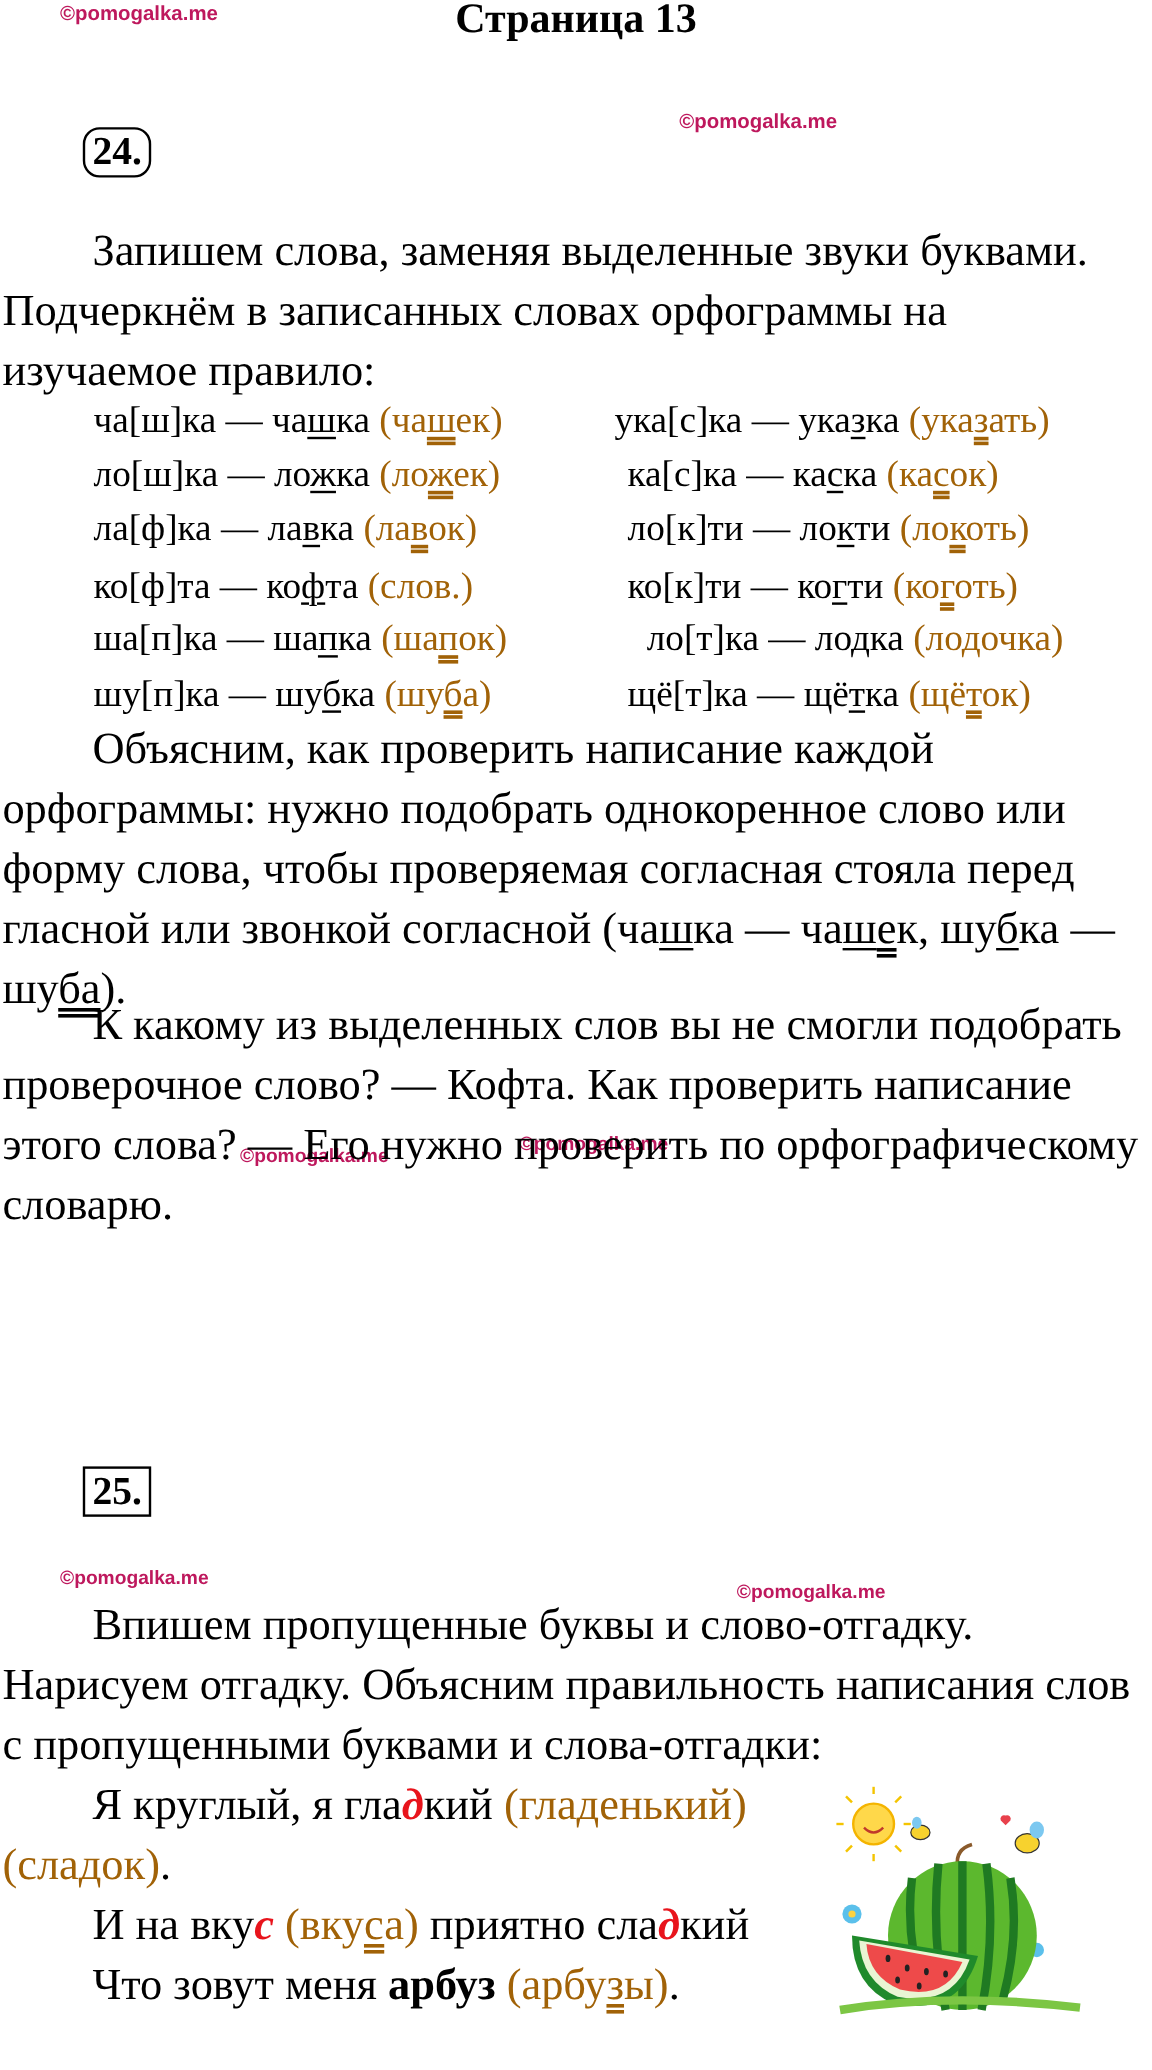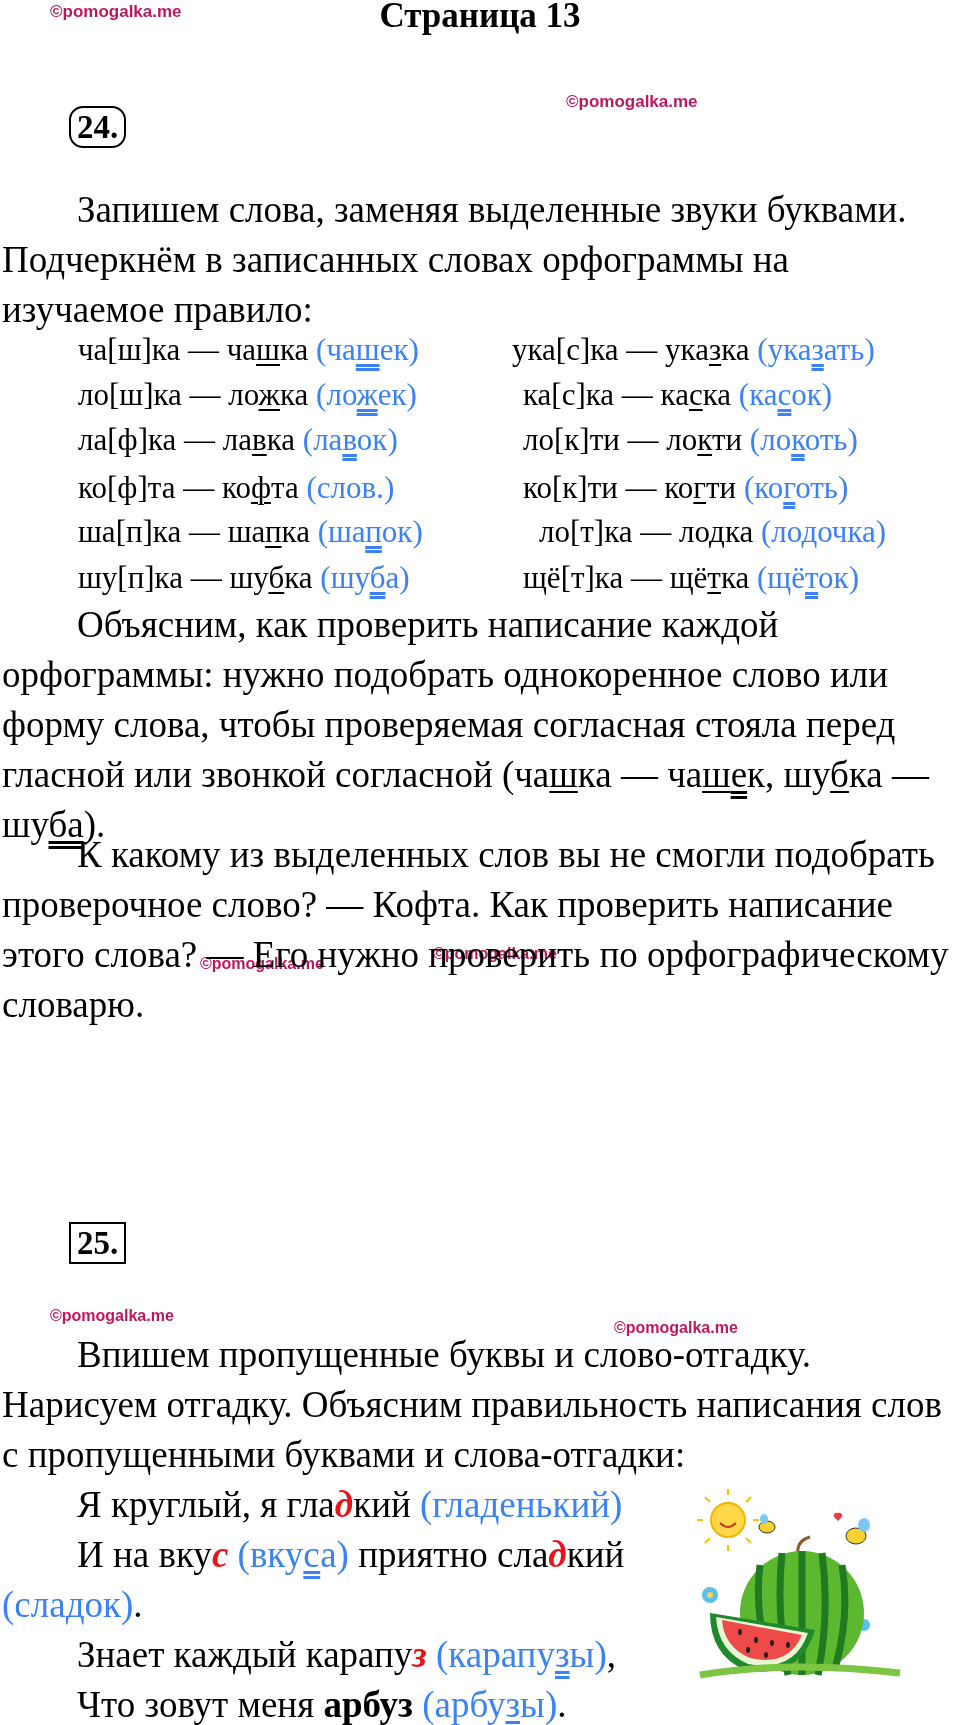--- a/index.html
+++ b/index.html
@@ -7,21 +7,21 @@
          font-family:"Liberation Serif", "DejaVu Serif", serif; color:#000; }
   .wm { position:absolute; font-family:"Liberation Sans", "DejaVu Sans", sans-serif;
         font-weight:bold; font-size:17px; color:#be185d; white-space:nowrap; }
   .title { position:absolute; top:-4px; left:0; width:960px; text-align:center;
            font-weight:bold; font-size:35px; }
   .numbox { position:absolute; border:2px solid #000; font-weight:bold; font-size:33px;
             line-height:38px; padding:0 6px 0 6px; }
   .p { position:absolute; left:2px; width:955px; font-size:37px; line-height:50px; }
   .p .ind { display:inline-block; width:75px; }
   .row { position:absolute; font-size:31px; line-height:40px; white-space:nowrap; }
-  .g { color:#3b82f6; }
+  .g { color:#a16207; }
   .u1 { text-decoration:underline; text-decoration-thickness:2px; text-underline-offset:4px; }
   .u2 { text-decoration:underline double; text-underline-offset:4px; }
   .red { color:#e8141c; font-weight:bold; font-style:italic; }
   .b { font-weight:bold; }
   .pic { position:absolute; left:690px; top:1485px; width:215px; height:205px; }
 </style>
 </head>
 <body>
 
 <div class="wm" style="left:50px;top:2px;">©pomogalka.me</div>
@@ -57,23 +57,22 @@
 <div class="p" style="top:600px;"><span class="ind"></span><span>Объясним, как проверить написание каждой орфограммы: нужно подобрать однокоренное слово или форму слова, чтобы проверяемая согласная стояла перед гласной или звонкой согласной (ча</span><span class="u1">ш</span><span>ка — ча</span><span class="u1">ш</span><span class="u2">е</span><span>к, шу</span><span class="u1">б</span><span>ка — шу</span><span class="u2">ба</span><span>).</span></div>
 
 <div class="p" style="top:830px;"><span class="ind"></span><span>К какому из выделенных слов вы не смогли подобрать проверочное слово? — Кофта. Как проверить написание этого слова? — Его нужно проверить по орфографическому словарю.</span></div>
 
 <div class="numbox" style="left:69px;top:1222px;">25.</div>
 
 <div class="p" style="top:1330px;"><span class="ind"></span><span>Впишем пропущенные буквы и слово-отгадку. Нарисуем отгадку. Объясним правильность написания слов с пропущенными буквами и слова-отгадки:</span></div>
 
 <div class="p" style="top:1480px;width:680px;">
   <div><span class="ind"></span><span>Я круглый, я гла</span><span class="red">д</span><span>кий </span><span class="g">(гла</span><span class="g u2">д</span><span class="g">енький)</span></div>
+  <div><span class="g">(сла</span><span class="g u2">д</span><span class="g">ок)</span><span>.</span></div>
   <div><span class="ind"></span><span>И на вку</span><span class="red">с</span><span class="g"> (вку</span><span class="g u2">с</span><span class="g">а)</span><span> приятно сла</span><span class="red">д</span><span>кий</span></div>
-  <div><span class="g">(сла</span><span class="g u2">д</span><span class="g">ок)</span><span>.</span></div>
-  <div><span class="ind"></span><span>Знает каждый карапу</span><span class="red">з</span><span class="g"> (карапу</span><span class="g u2">з</span><span class="g">ы)</span><span>,</span></div>
   <div><span class="ind"></span><span>Что зовут меня </span><span class="b">арбуз</span><span class="g"> (арбу</span><span class="g u2">з</span><span class="g">ы)</span><span>.</span></div>
 </div>
 
 <svg class="pic" viewBox="0 0 215 205">
   <g>
     <circle cx="38" cy="35" r="17" fill="#ffd84a" stroke="#f4b400" stroke-width="2"></circle>
     <g stroke="#f4c400" stroke-width="2">
       <line x1="38" y1="10" x2="38" y2="4"></line>
         <line x1="38" y1="60" x2="38" y2="66"></line>
       <line x1="13" y1="35" x2="7" y2="35"></line>

